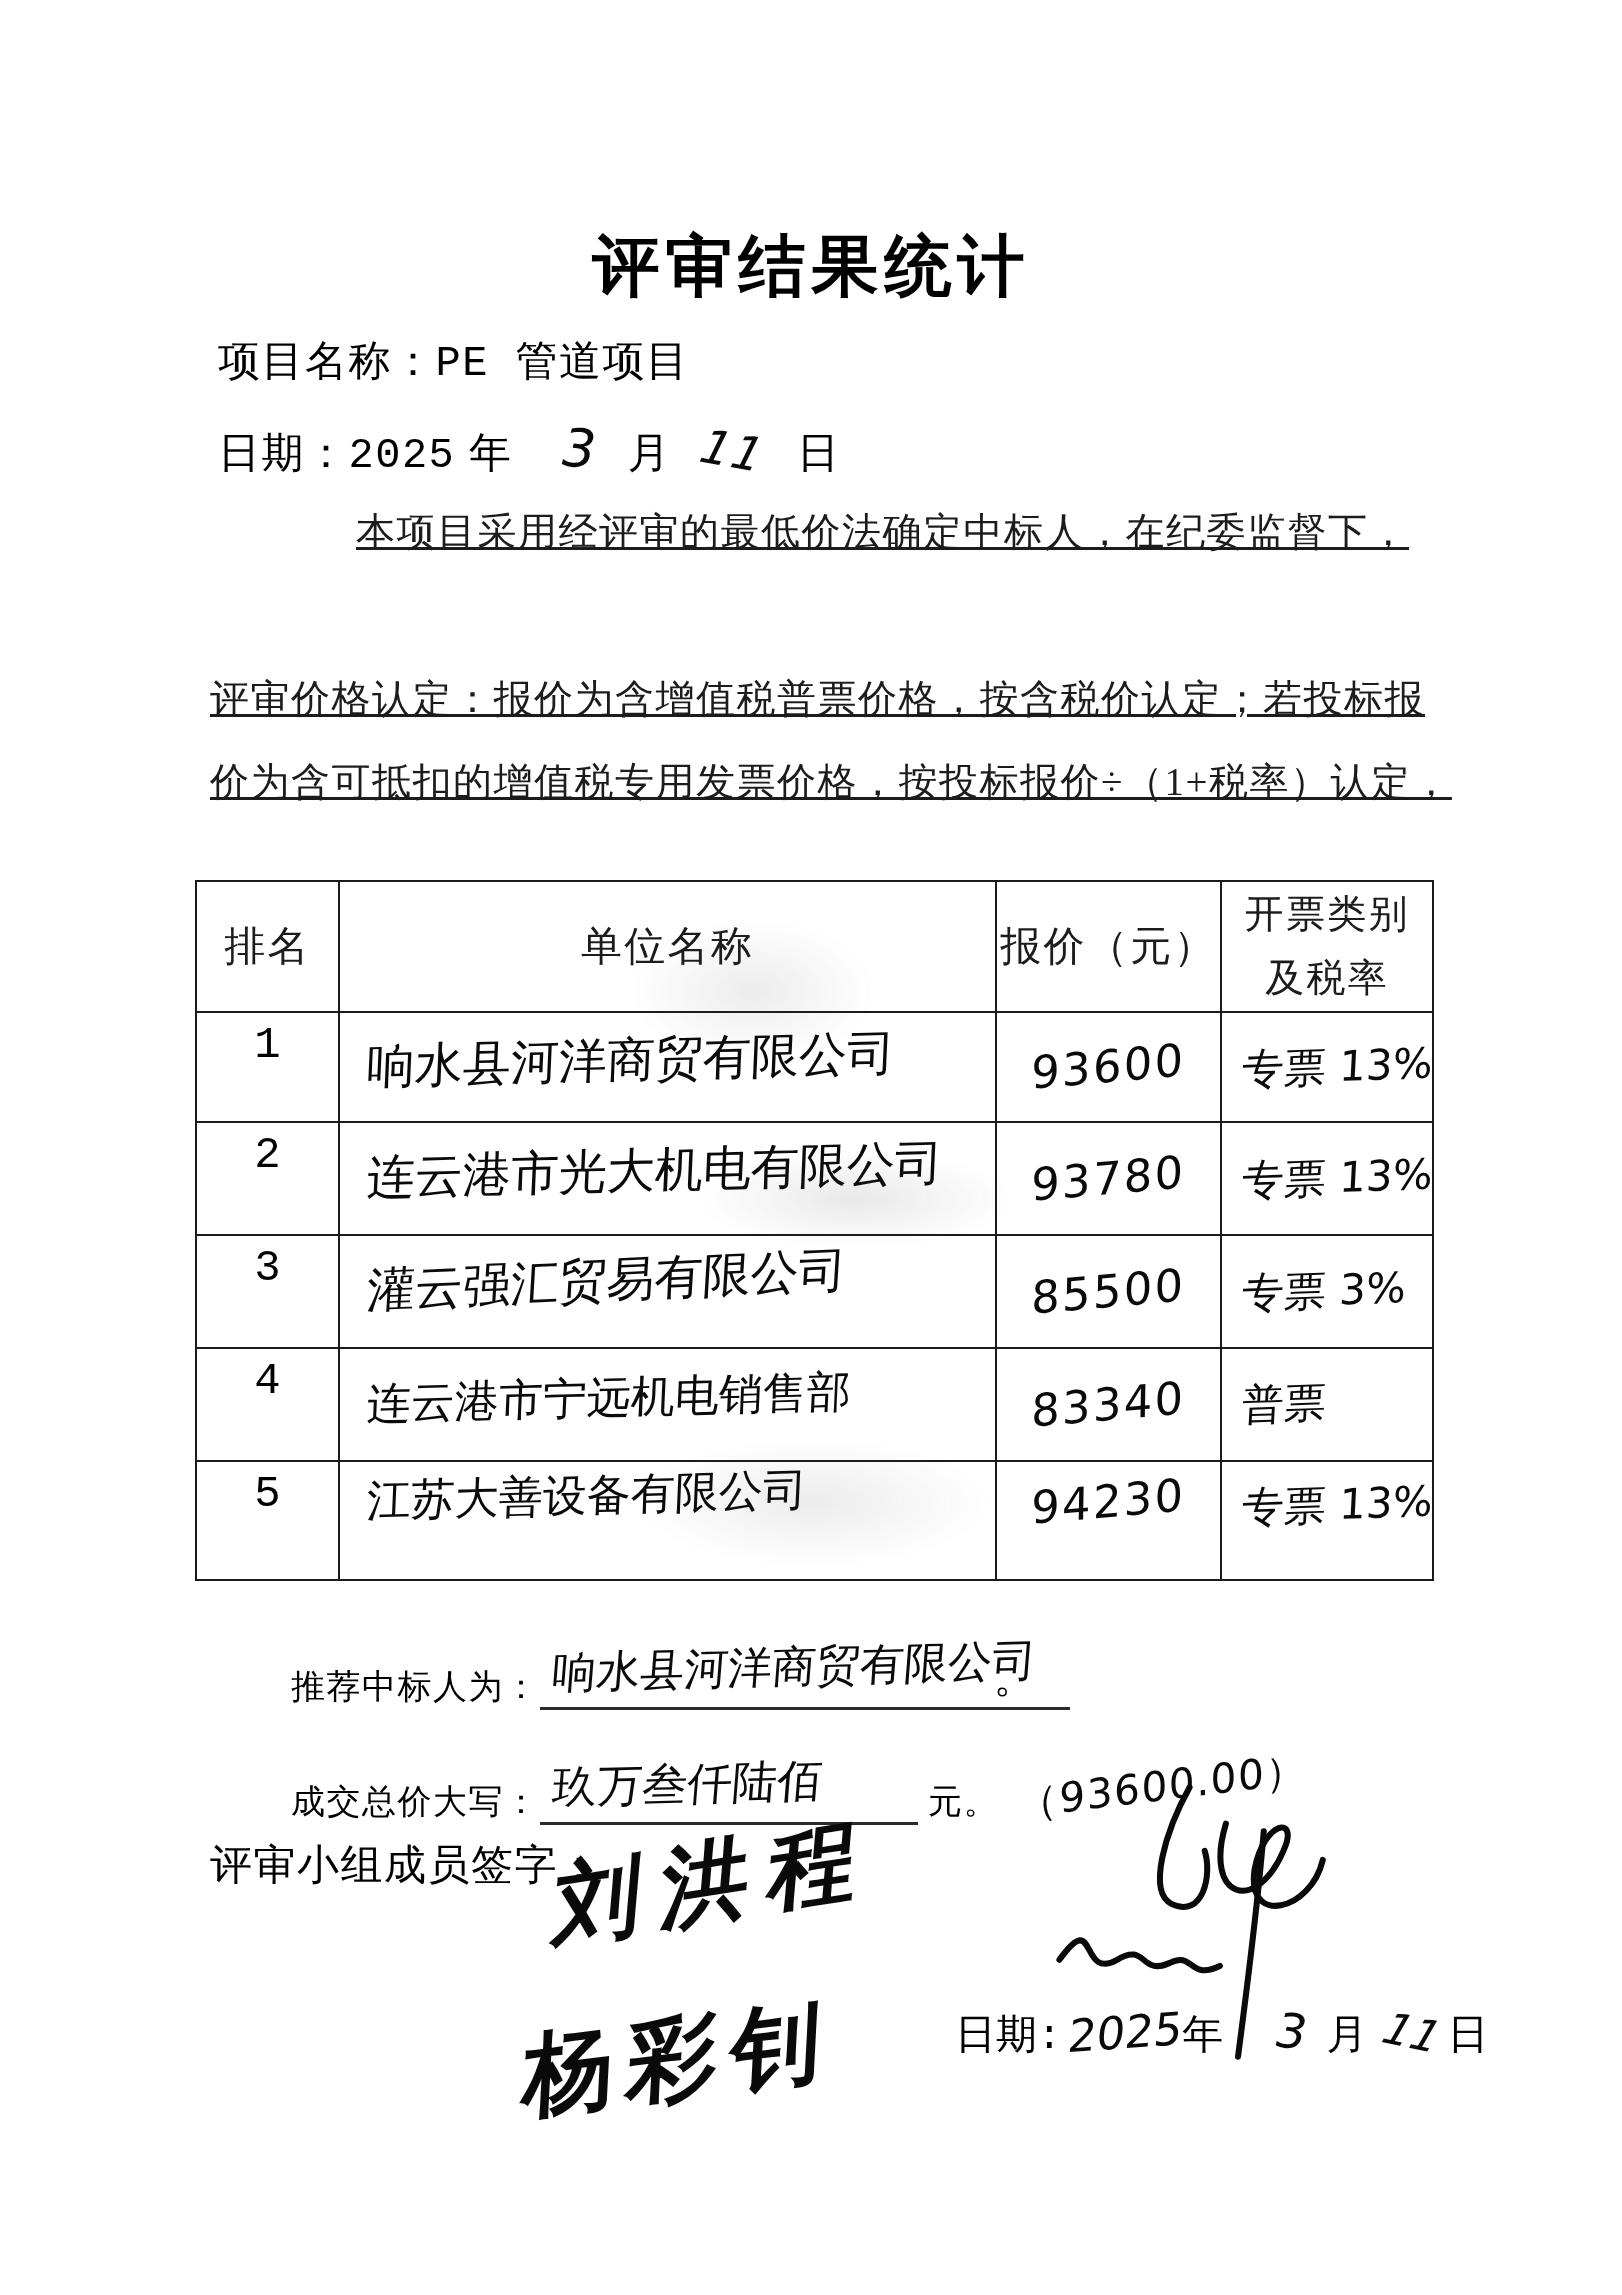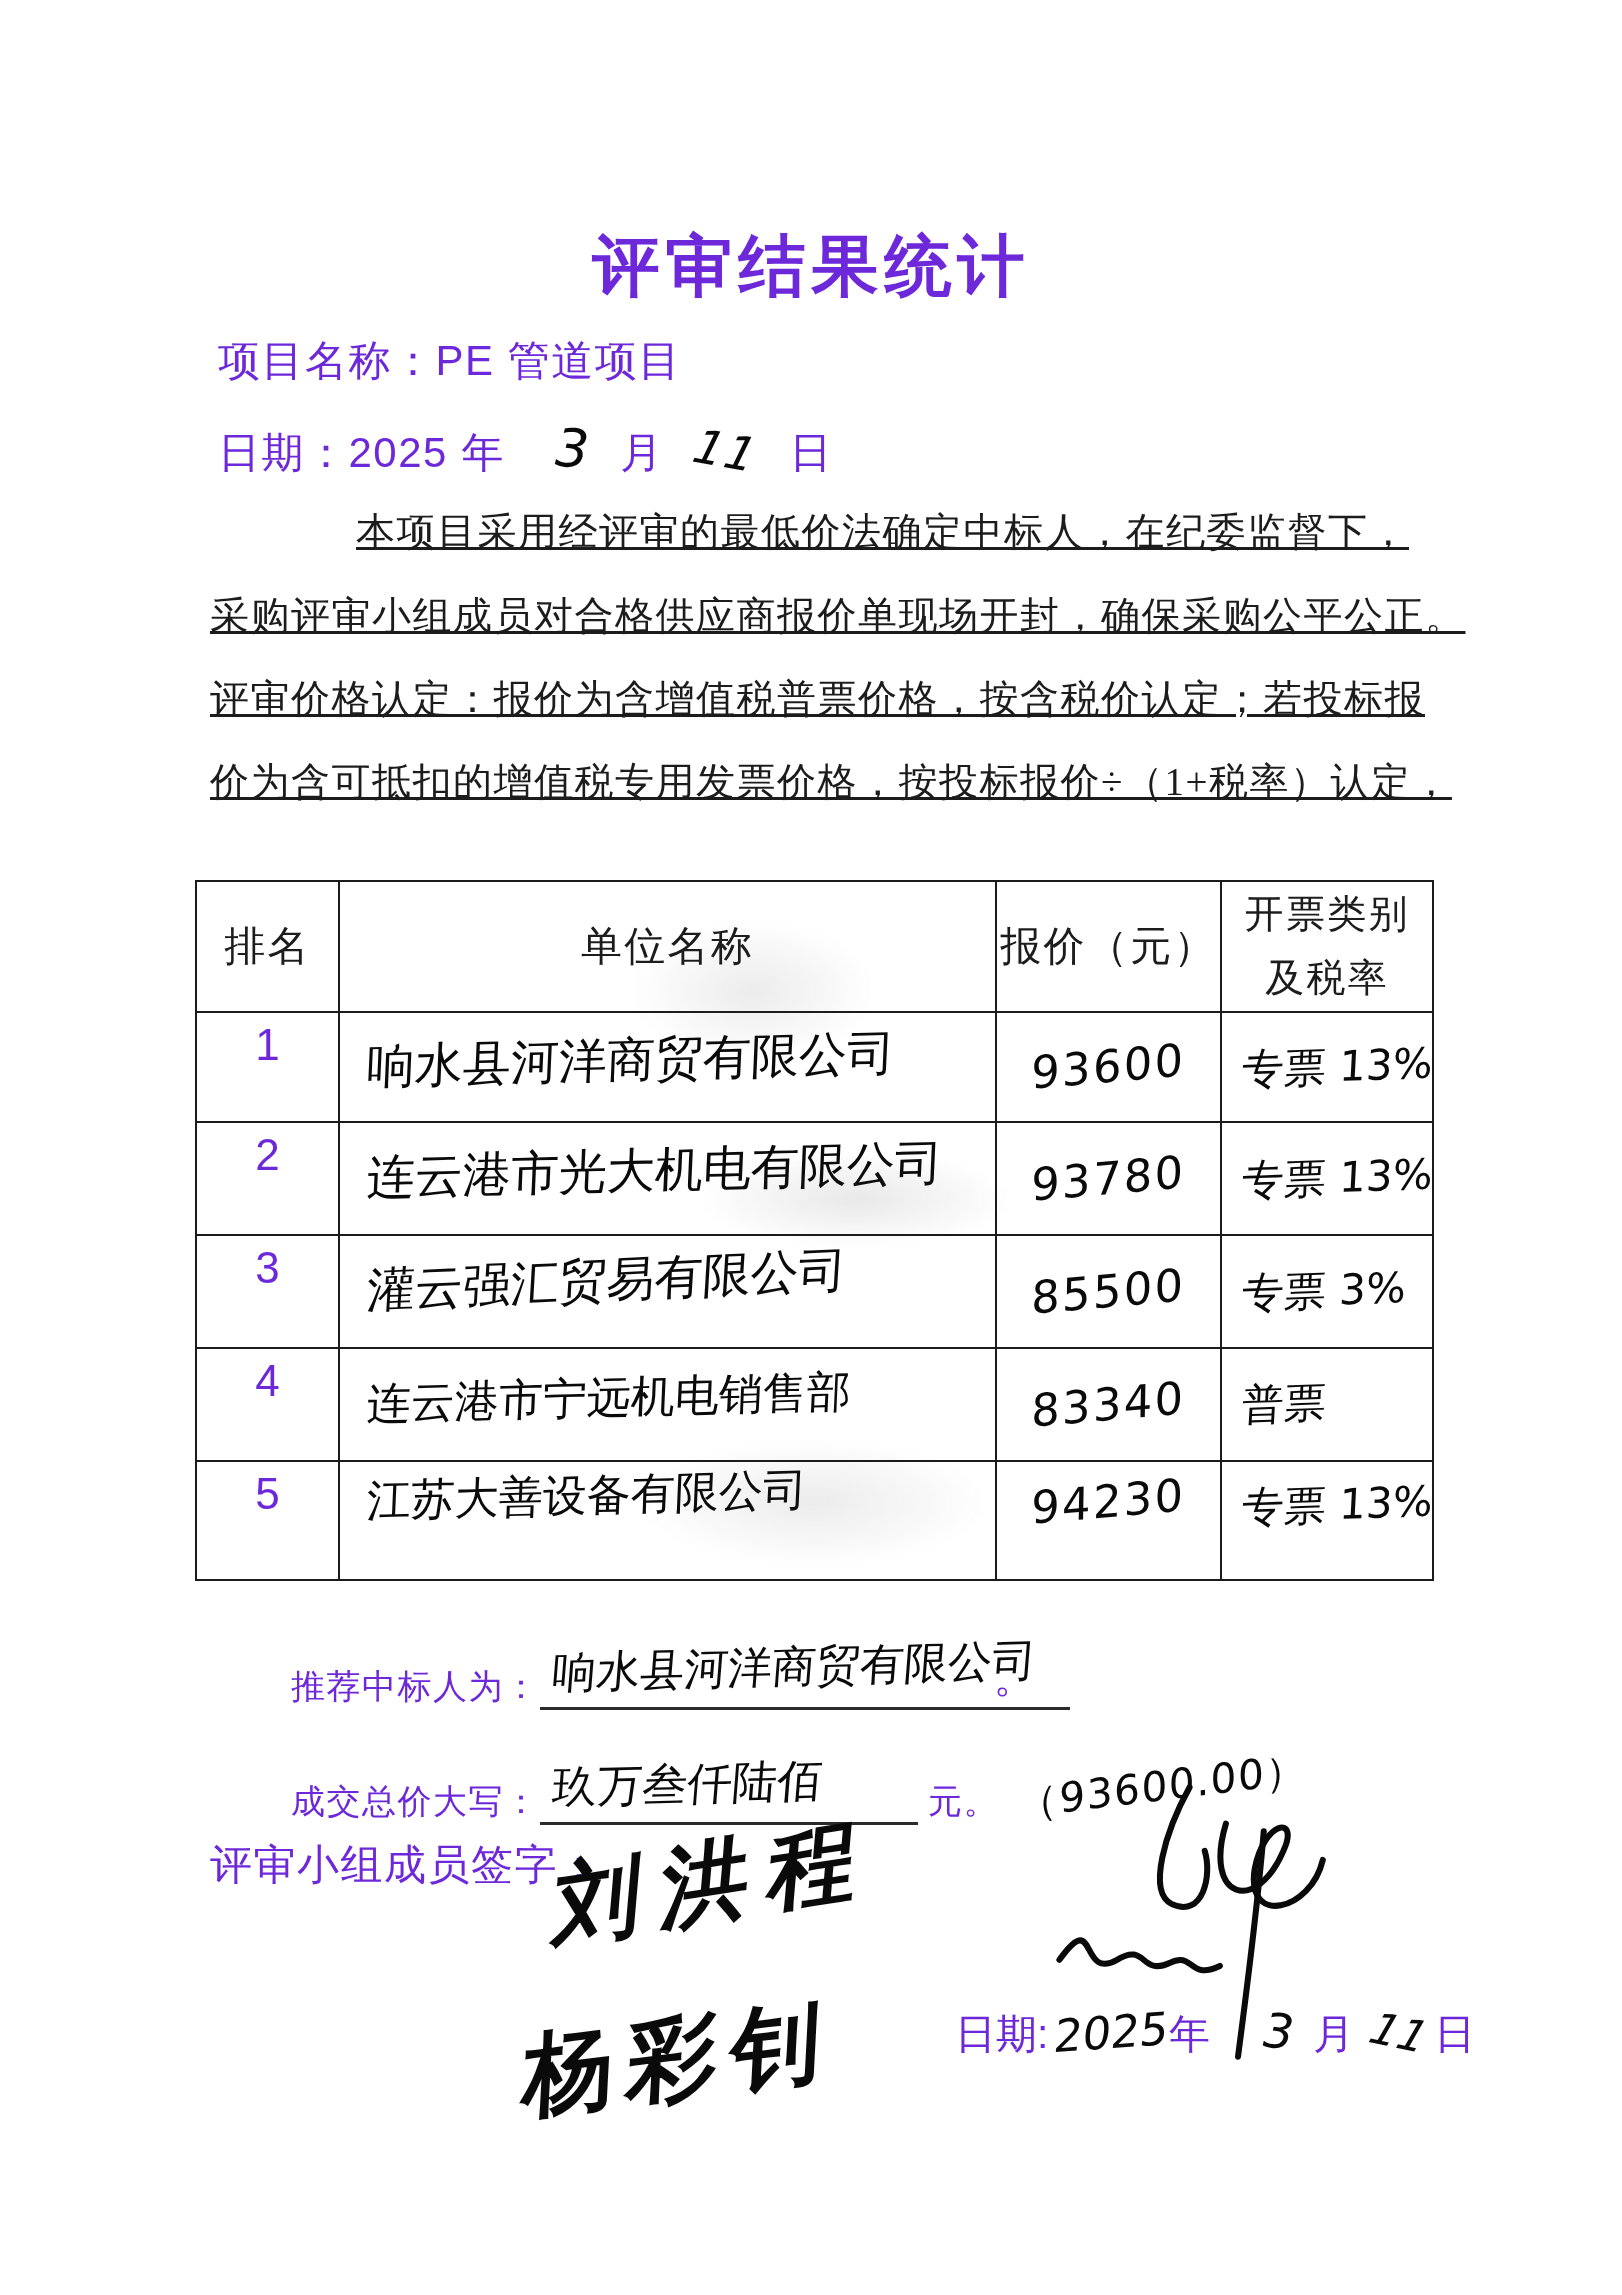--- a/index.html
+++ b/index.html
@@ -4,21 +4,21 @@
 <style>
   html,body{margin:0;padding:0;background:#e8e8e8;}
   #page{
     position:relative;
     width:1623px;height:2295px;
     background:#ffffff;
     overflow:hidden;
     font-family:"Liberation Serif","DejaVu Serif",serif;
     color:#1c1c1c;
   }
-  .printed{font-family:Liberation Sans, sans-serif;color:#6d28d9;}
+  .printed{font-family:Liberation Mono, monospace;color:#000000;}
   .hw{
     font-family:"DejaVu Sans","Liberation Sans",sans-serif;
     color:#0a0a0a;
     display:inline-block;
     white-space:nowrap;
   }
   .abs{position:absolute;}
   #doc-title{
     left:0;top:221px;width:1623px;
     text-align:center;
@@ -64,21 +64,20 @@
 
   <div class="abs meta-line" style="top:333px;">
     <span class="printed">项目名称：</span><span class="printed">PE 管道项目</span>
   </div>
 
   <div class="abs meta-line" style="top:418px;">
     <span class="printed">日期：</span><span class="printed">2025</span><span class="printed" style="margin-left:13.6px;">年</span><span class="hw" style="font-size:53px;margin-left:50px;transform:rotate(6deg) skewX(-8deg);">3</span><span class="printed" style="margin-left:30px;">月</span><span class="hw" style="font-size:47px;margin-left:30px;transform:rotate(10deg) skewX(-16deg);">11</span><span class="printed" style="margin-left:33px;">日</span>
   </div>
 
   <div class="abs para-line indent1" style="top:505px;">本项目采用经评审的最低价法确定中标人，在纪委监督下，</div>
-  <div class="abs para-line" style="top:589px;">采购评审小组成员对合格供应商报价单现场开封，确保采购公平公正。</div>
   <div class="abs para-line" style="top:672px;">评审价格认定：报价为含增值税普票价格，按含税价认定；若投标报</div>
   <div class="abs para-line" style="top:755px;">价为含可抵扣的增值税专用发票价格，按投标报价÷（1+税率）认定，</div>
 
   <div class="abs" id="results-table-wrap">
     <table>
       <colgroup>
         <col style="width:143px;">
           <col style="width:657px;">
           <col style="width:225px;">
           <col style="width:210px;">

